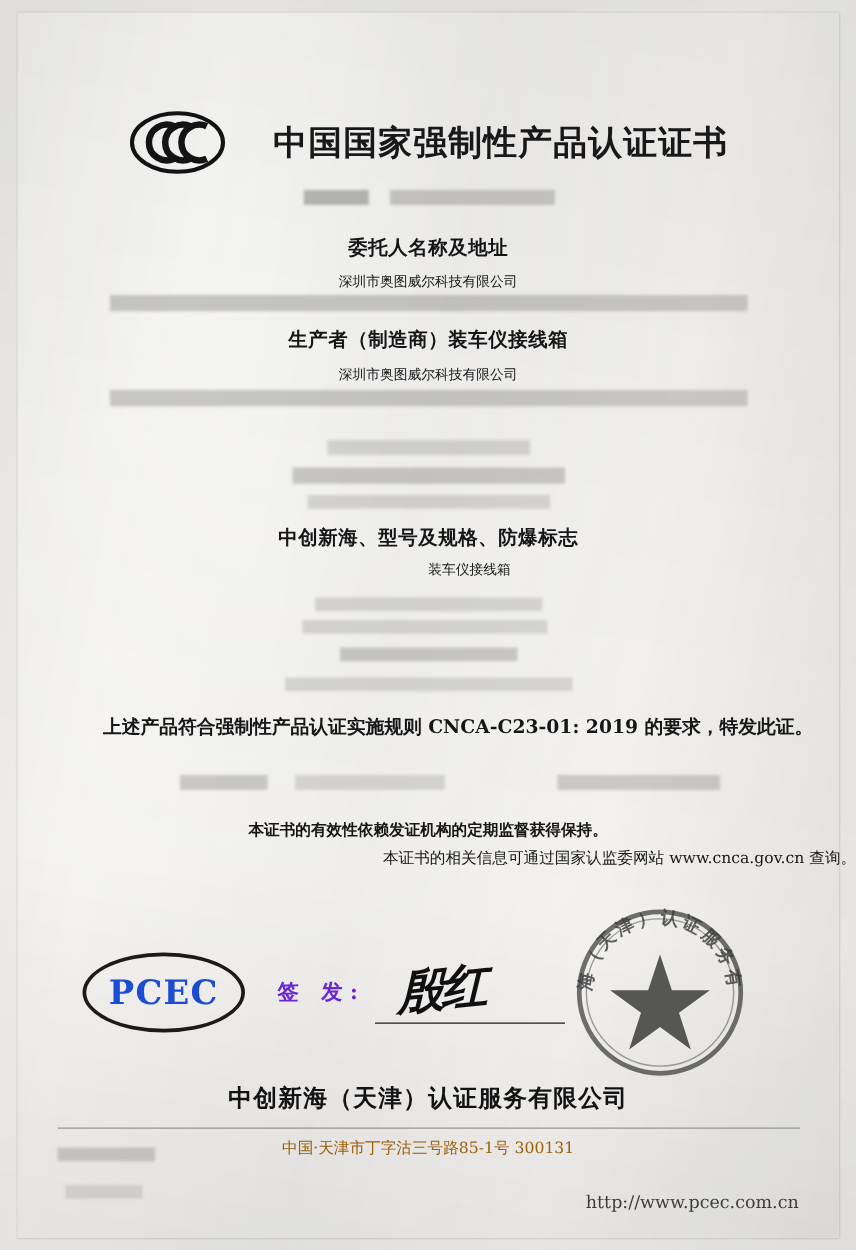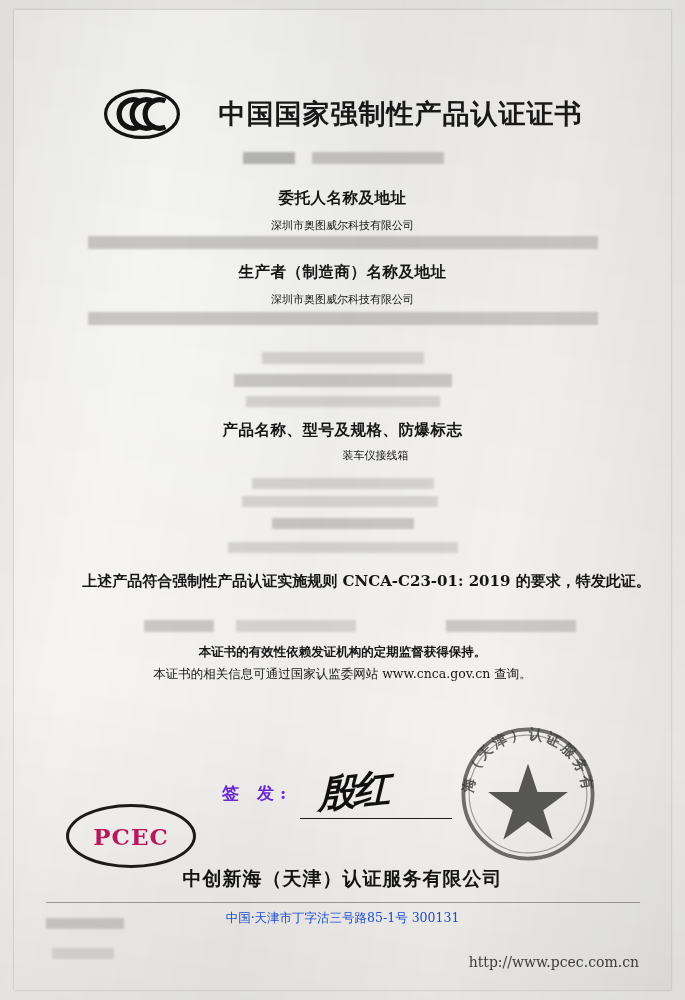--- a/index.html
+++ b/index.html
@@ -81,20 +81,21 @@
     font-family: "DejaVu Serif", serif;
     letter-spacing: .5px;
   }
   .value {
     font-size: 11px;
     font-family: "DejaVu Serif", serif;
   }
   .small {
     font-size: 12.5px;
     font-family: "DejaVu Serif", serif;
+    margin-top: 12px;
   }
   .statement {
     font-size: 15px;
     font-weight: bold;
     font-family: "DejaVu Serif", serif;
     padding-left: 24px;
   }
 
   
   .redact {
@@ -103,33 +104,33 @@
     filter: blur(1.1px);
     opacity: .95;
   }
   .redact.dark { background: #b8b7b4; }
   .redact.light { background: #d7d6d3; }
 
   
   .pcec-badge {
     position: absolute;
     left: 66px;
-    top: 804px;
+    top: 762px;
     width: 124px;
     height: 58px;
     border: 3px solid #1c1c1c;
     border-radius: 50%;
     display: flex;
     align-items: center;
     justify-content: center;
     font-family: "DejaVu Serif", serif;
     font-weight: bold;
-    font-size: 23px;
+    font-size: 27px;
     letter-spacing: 1px;
-    color: #be185d;
+    color: #1d4ed8;
   }
   .sign-label {
     position: absolute;
     left: 222px;
     top: 782px;
     font-size: 17px;
     font-weight: bold;
     font-family: "DejaVu Serif", serif;
     letter-spacing: 6px;
     color: #6d28d9;
@@ -183,21 +184,21 @@
     border-bottom: 1px solid #9d9c99;
   }
   .footer-addr {
     position: absolute;
     left: 0;
     width: 685px;
     top: 910px;
     text-align: center;
     font-size: 12.5px;
     font-family: "DejaVu Serif", serif;
-    color: #1d4ed8;
+    color: #a16207;
   }
   .footer-url {
     position: absolute;
     right: 46px;
     top: 954px;
     font-size: 14px;
     font-family: "DejaVu Serif", serif;
     color: #404040;
   }
 </style>
@@ -218,43 +219,43 @@
       <div class="doc-title">中国国家强制性产品认证证书</div>
     </div>
 
     <div class="redact dark" style="left:243px; top:152px; width:52px; height:12px;"></div>
     <div class="redact" style="left:312px; top:152px; width:132px; height:12px;"></div>
 
     <div class="line label" style="top:188px;">委托人名称及地址</div>
     <div class="line value" style="top:218px;">深圳市奥图威尔科技有限公司</div>
     <div class="redact" style="left:88px; top:236px; width:510px; height:13px;"></div>
 
-    <div class="line label" style="top:262px;">生产者（制造商）名称及地址</div>
+    <div class="line label" style="top:262px;">生产者（制造商）装车仪接线箱</div>
     <div class="line value" style="top:292px;">深圳市奥图威尔科技有限公司</div>
     <div class="redact" style="left:88px; top:312px; width:510px; height:13px;"></div>
 
     <div class="redact light" style="left:262px; top:352px; width:162px; height:12px;"></div>
     <div class="redact" style="left:234px; top:374px; width:218px; height:13px;"></div>
     <div class="redact light" style="left:246px; top:396px; width:194px; height:11px;"></div>
 
-    <div class="line label" style="top:420px;">产品名称、型号及规格、防爆标志</div>
+    <div class="line label" style="top:420px;">中创新海、型号及规格、防爆标志</div>
     <div class="line value" style="top:448px;padding-left:33px;">装车仪接线箱</div>
     <div class="redact light" style="left:252px; top:478px; width:182px; height:11px;"></div>
     <div class="redact light" style="left:242px; top:496px; width:196px; height:11px;"></div>
     <div class="redact" style="left:272px; top:518px; width:142px; height:11px;"></div>
     <div class="redact light" style="left:228px; top:542px; width:230px; height:11px;"></div>
 
     <div class="line statement" style="top:572px;">上述产品符合强制性产品认证实施规则 CNCA-C23-01: 2019 的要求，特发此证。</div>
 
     <div class="redact" style="left:144px; top:620px; width:70px; height:12px;"></div>
     <div class="redact light" style="left:236px; top:620px; width:120px; height:12px;"></div>
     <div class="redact" style="left:446px; top:620px; width:130px; height:12px;"></div>
 
     <div class="line small" style="top:644px; font-weight:bold;">本证书的有效性依赖发证机构的定期监督获得保持。</div>
-    <div class="line small" style="top:666px;">本证书的相关信息可通过国家认监委网站 www.cnca.gov.cn 查询。</div>
+    <div class="line small" style="top:666px;text-align:right;">本证书的相关信息可通过国家认监委网站 www.cnca.gov.cn 查询。</div>
 
     <div class="pcec-badge">PCEC</div>
 
     <div class="sign-label">签 发:</div>
     <div class="sign-rule"></div>
     <div class="signature">殷红</div>
 
     <svg class="seal" viewBox="0 0 160 160">
       <defs>
         <path id="sealArc" d="M 22,80 A 58,58 0 1 1 138,80" fill="none"></path>

